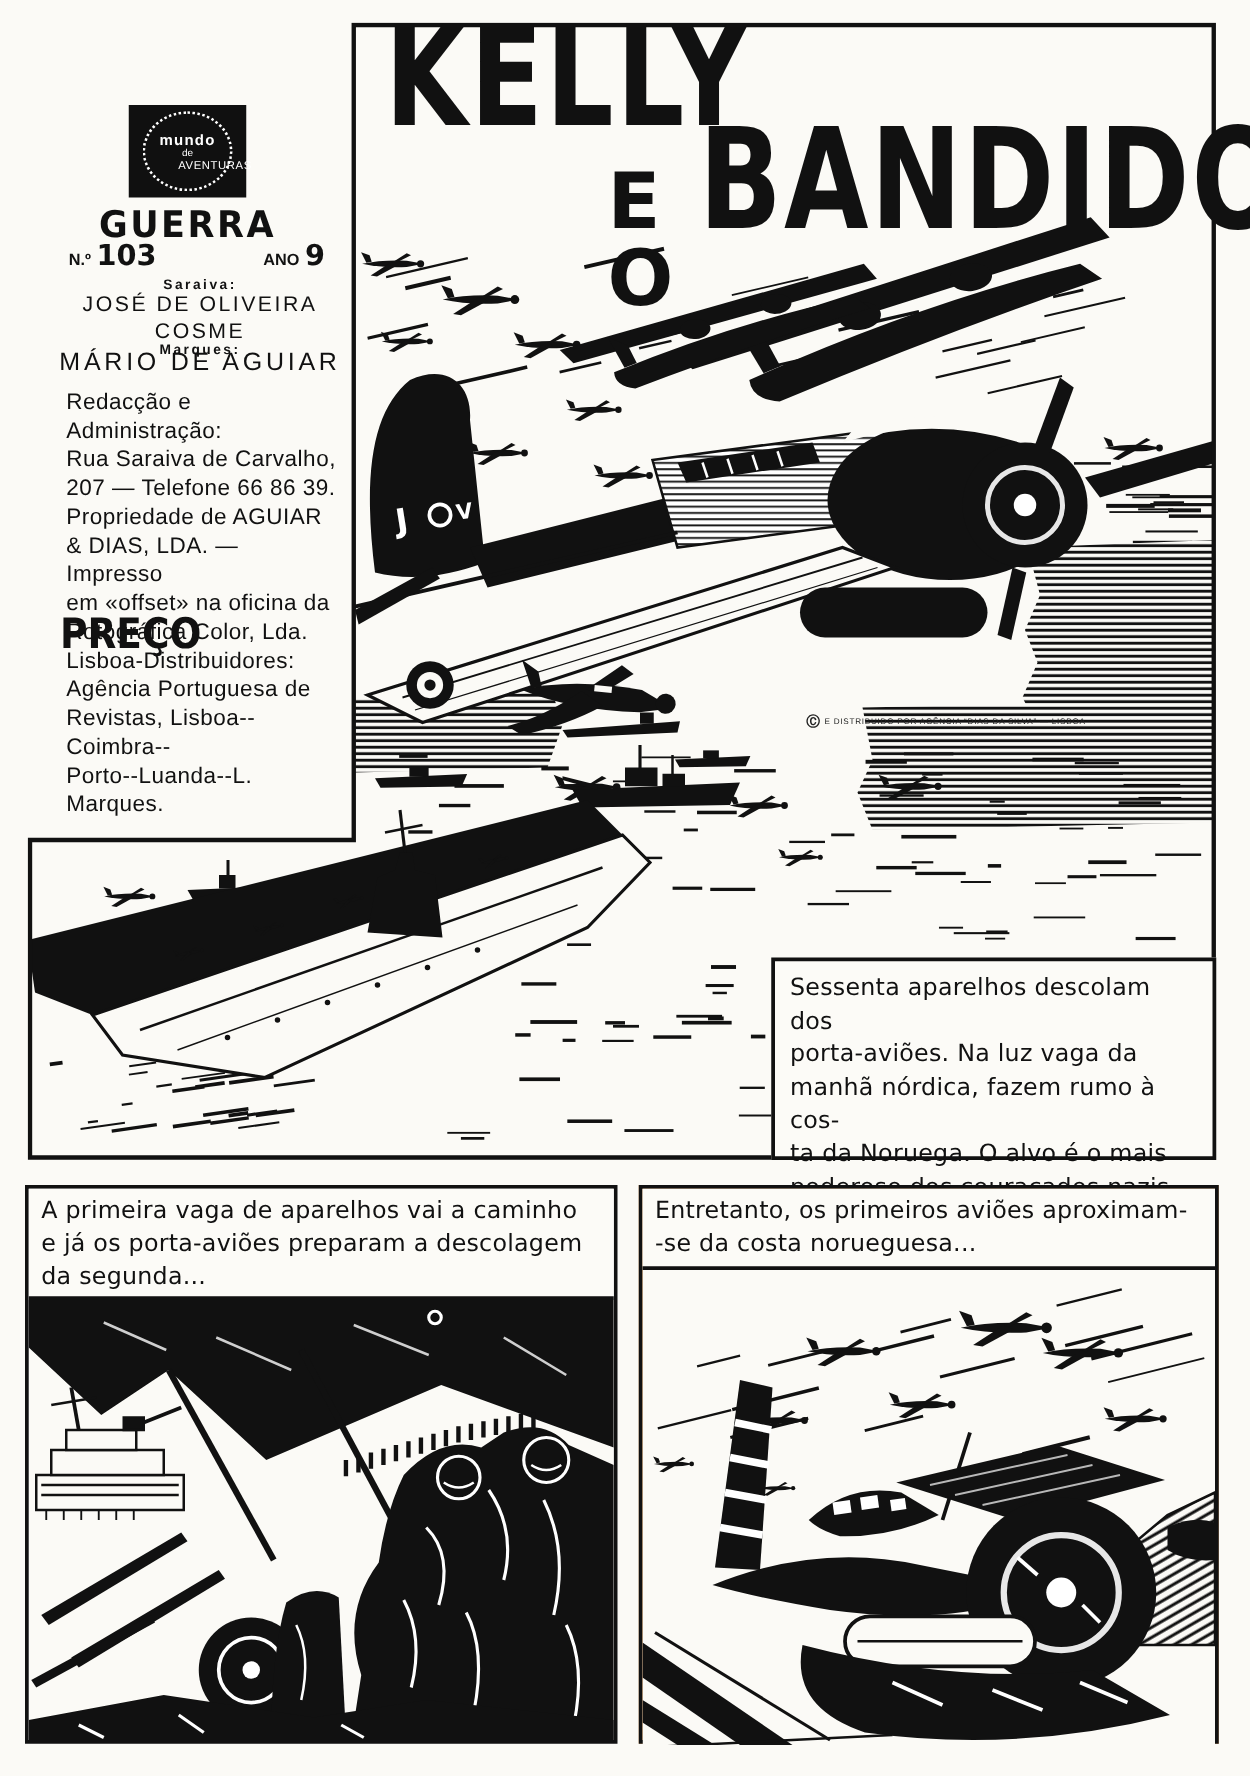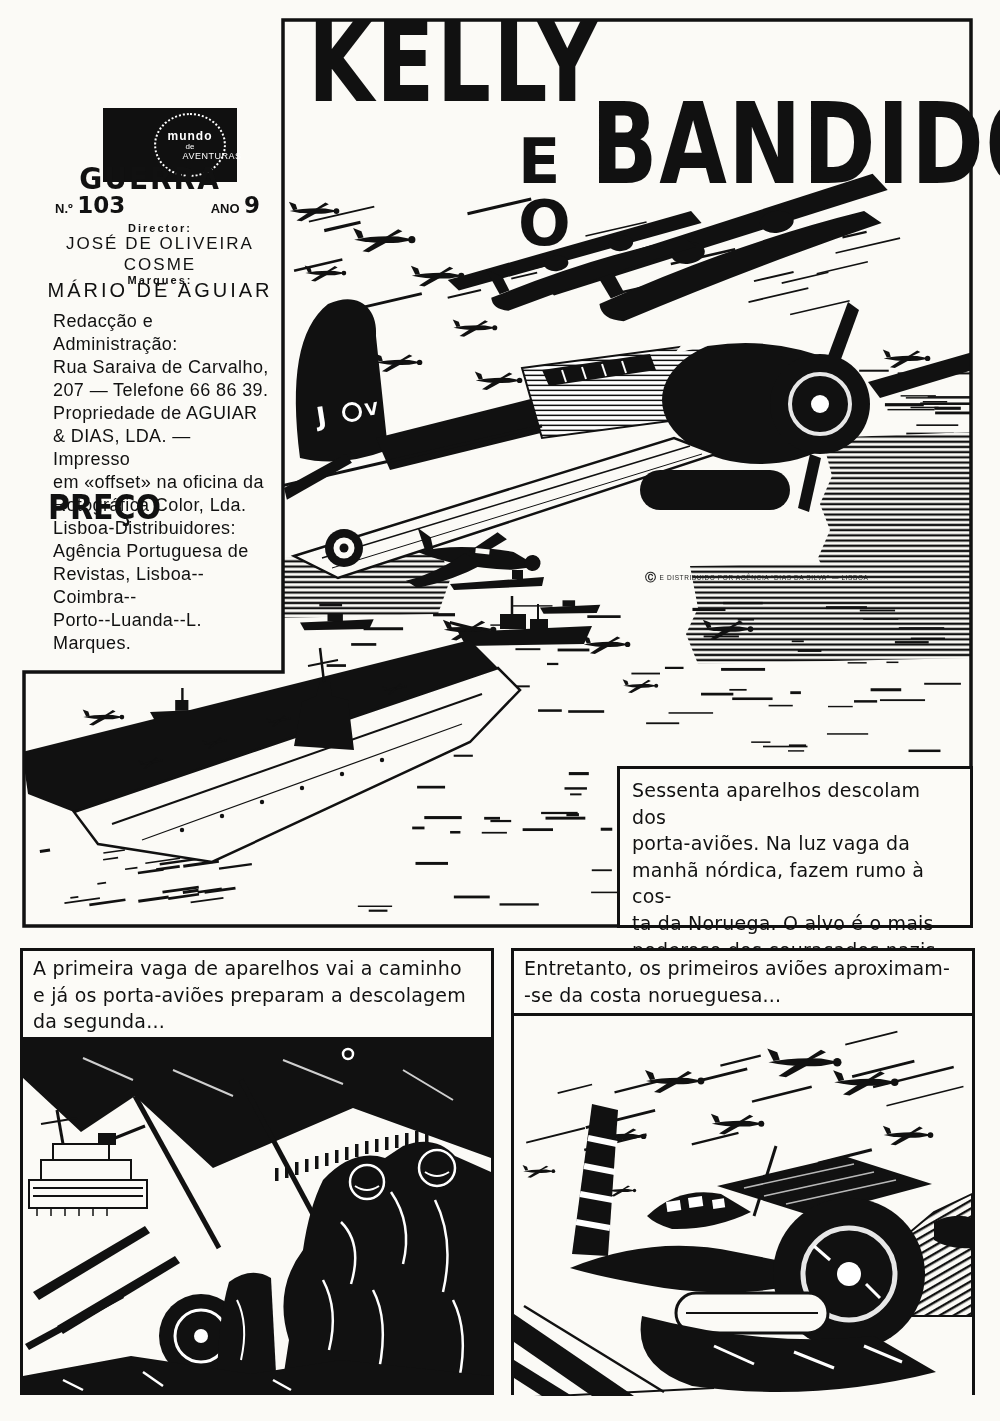--- a/index.html
+++ b/index.html
@@ -3,22 +3,22 @@
 <meta charset="utf-8">
 <style>
   html,body{margin:0;padding:0;background:#e8e6e0;}
   .page{position:relative;width:1000px;height:1421px;margin:0 auto;background:#fbfaf6;
         font-family:"Liberation Sans",sans-serif;color:#111;overflow:hidden;}
   .abs{position:absolute;}
   .pre{white-space:pre-line;}
   svg{display:block;}
 
   
-  .logo-badge{left:103px;top:108px;width:94px;height:74px;background:#101010;
-              display:flex;align-items:center;justify-content:center;padding-left:40px;}
+  .logo-badge{left:103px;top:84px;width:94px;height:74px;background:#101010;
+              display:flex;align-items:center;justify-content:center;}
   .logo-ring{width:68px;height:60px;border:2px dotted #fff;border-radius:50%;
              display:flex;flex-direction:column;align-items:center;justify-content:center;
              color:#fff;line-height:1;}
   .logo-l1{font-size:12px;font-weight:bold;letter-spacing:1px;}
   .logo-l2{font-size:8px;margin:1px 0;}
   .logo-l3{font-size:9px;font-weight:normal;letter-spacing:.5px;margin-left:44px;}
   .magazine{left:60px;top:163px;width:180px;text-align:center;font-weight:900;
             font-size:28px;letter-spacing:2px;transform:scaleY(1.05);font-family:"DejaVu Sans",sans-serif;}
   .issue-line{left:55px;top:192px;width:205px;display:flex;justify-content:space-between;
               align-items:baseline;}
@@ -35,21 +35,21 @@
   .price-grid .vl{font-size:17px;font-weight:900;line-height:1.05;font-family:"DejaVu Sans",sans-serif;}
   .period{left:55px;top:537px;width:210px;text-align:center;font-size:16.5px;font-weight:bold;
           letter-spacing:2px;line-height:1.35;}
 
   
   .t-kelly{left:308px;top:6px;font-family:"DejaVu Sans",sans-serif;font-weight:900;
            font-size:112px;line-height:1;letter-spacing:3px;transform:scale(.76,1.0);
            transform-origin:0 0;}
   .t-line2{left:486px;top:88px;display:flex;align-items:baseline;line-height:1;}
   .t-eo{font-family:"DejaVu Sans",sans-serif;font-weight:900;font-size:62px;letter-spacing:6px;
-        margin-right:14px;margin-left:32px;}
+        margin-right:14px;}
   .t-bandido{font-family:"DejaVu Sans",sans-serif;font-weight:900;font-size:112px;letter-spacing:2px;
              transform:scaleX(.78);transform-origin:0 100%;}
 
   
   .cap{font-family:"DejaVu Sans",sans-serif;font-size:19px;line-height:1.4;letter-spacing:.2px;}
   .cap-main{left:617px;top:766px;width:356px;height:162px;border:3px solid #111;background:#fcfbf7;
             padding:8px 12px;box-sizing:border-box;}
   .credit{left:645px;top:570px;font-size:6.5px;letter-spacing:.6px;color:#222;
           display:flex;align-items:center;gap:3px;}
   .credit .cc{font-size:11px;font-weight:bold;}
@@ -76,21 +76,21 @@
 
   <div class="abs magazine">GUERRA</div>
 
   <div class="abs issue-line">
     <span><span class="lbl">N.º</span>
       <span class="num">103</span></span>
     <span><span class="lbl">ANO</span>
       <span class="num">9</span></span>
   </div>
 
-  <div class="abs role-lbl" style="top:222px">Director:</div>
+  <div class="abs role-lbl" style="top:222px">Saraiva:</div>
   <div class="abs role-name pre" style="top:233px">JOSÉ DE OLIVEIRA
 COSME</div>
 
   <div class="abs role-lbl" style="top:274px">Marques:</div>
   <div class="abs role-name pre" style="top:278px;font-size:20px;letter-spacing:3px">MÁRIO DE AGUIAR</div>
 
   <div class="abs admin pre">Redacção e Administração:
 Rua Saraiva de Carvalho,
 207 — Telefone 66 86 39.
 Propriedade de AGUIAR

